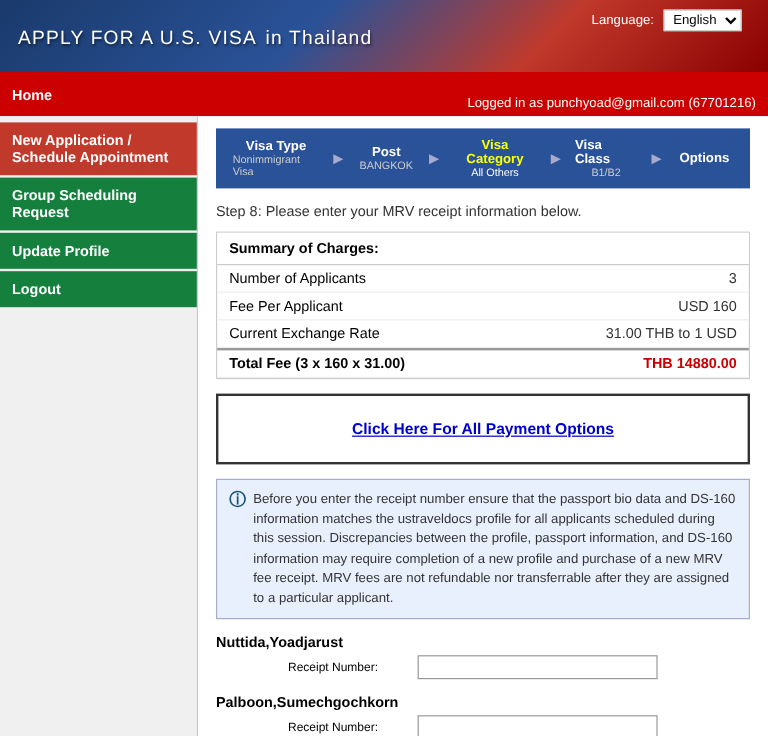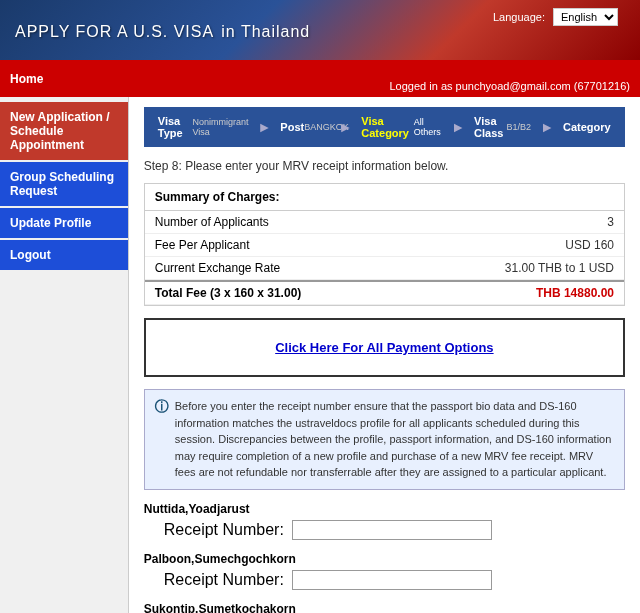--- a/index.html
+++ b/index.html
@@ -76,21 +76,21 @@
       width: 165px;
       background: #f0f0f0;
       border-right: 1px solid #ccc;
       padding-top: 5px;
     }
     .sidebar-item {
       display: block;
       padding: 8px 10px;
       font-size: 12px;
       color: white;
-      background: #1d4ed8;
+      background: #15803d;
       margin-bottom: 2px;
       cursor: pointer;
       text-decoration: none;
       font-weight: bold;
     }
     .sidebar-item.active { background: #c0392b; }
 
     
     .content {
       flex: 1;
@@ -102,35 +102,35 @@
     .steps-bar {
       display: flex;
       align-items: center;
       background: #2a5298;
       padding: 6px 8px;
       margin-bottom: 12px;
       gap: 2px;
     }
     .step {
       display: flex;
-      flex-direction: row;
+      flex-direction: column;
       align-items: center;
       color: white;
       font-size: 10px;
       padding: 2px 6px;
       min-width: 60px;
     }
     .step-label { font-weight: bold; font-size: 11px; }
     .step-sub { font-size: 9px; color: #ccc; }
     .step-arrow {
       color: #aac;
       font-size: 14px;
       margin: 0 1px;
     }
-    .step.active .step-label { color: #ffff00; }
+    .step.active .step-label { color: #ffff00; text-align: center; }
     .step.active .step-sub { color: #fff; }
 
     
     .step-instruction {
       color: #333;
       font-size: 12px;
       margin-bottom: 10px;
     }
 
     
@@ -190,21 +190,21 @@
 
     
     .applicant-section { margin-bottom: 12px; }
     .applicant-name { font-weight: bold; font-size: 12px; margin-bottom: 4px; }
     .receipt-row {
       display: flex;
       align-items: center;
       gap: 8px;
       padding-left: 20px;
     }
-    .receipt-label { font-size: 16px; min-width: 100px; }
+    .receipt-label { font-size: 10px; min-width: 100px; margin-left: 40px; }
     .receipt-input {
       border: 1px solid #999;
       padding: 2px 4px;
       width: 200px;
       font-size: 12px;
     }
   </style>
 </head>
 <body>
 
@@ -254,21 +254,21 @@
         <span class="step-label">Visa Category</span>
         <span class="step-sub">All Others</span>
       </div>
       <span class="step-arrow">►</span>
       <div class="step">
         <span class="step-label">Visa Class</span>
         <span class="step-sub">B1/B2</span>
       </div>
       <span class="step-arrow">►</span>
       <div class="step">
-        <span class="step-label">Category</span>
+        <span class="step-label">Options</span>
         <span class="step-sub"></span>
       </div>
     </div>
 
     <p class="step-instruction">
       <span>Step 8: Please enter your MRV receipt information below.</span>
     </p>
 
     <div class="summary-box">
       <div class="summary-title">Summary of Charges:</div>

